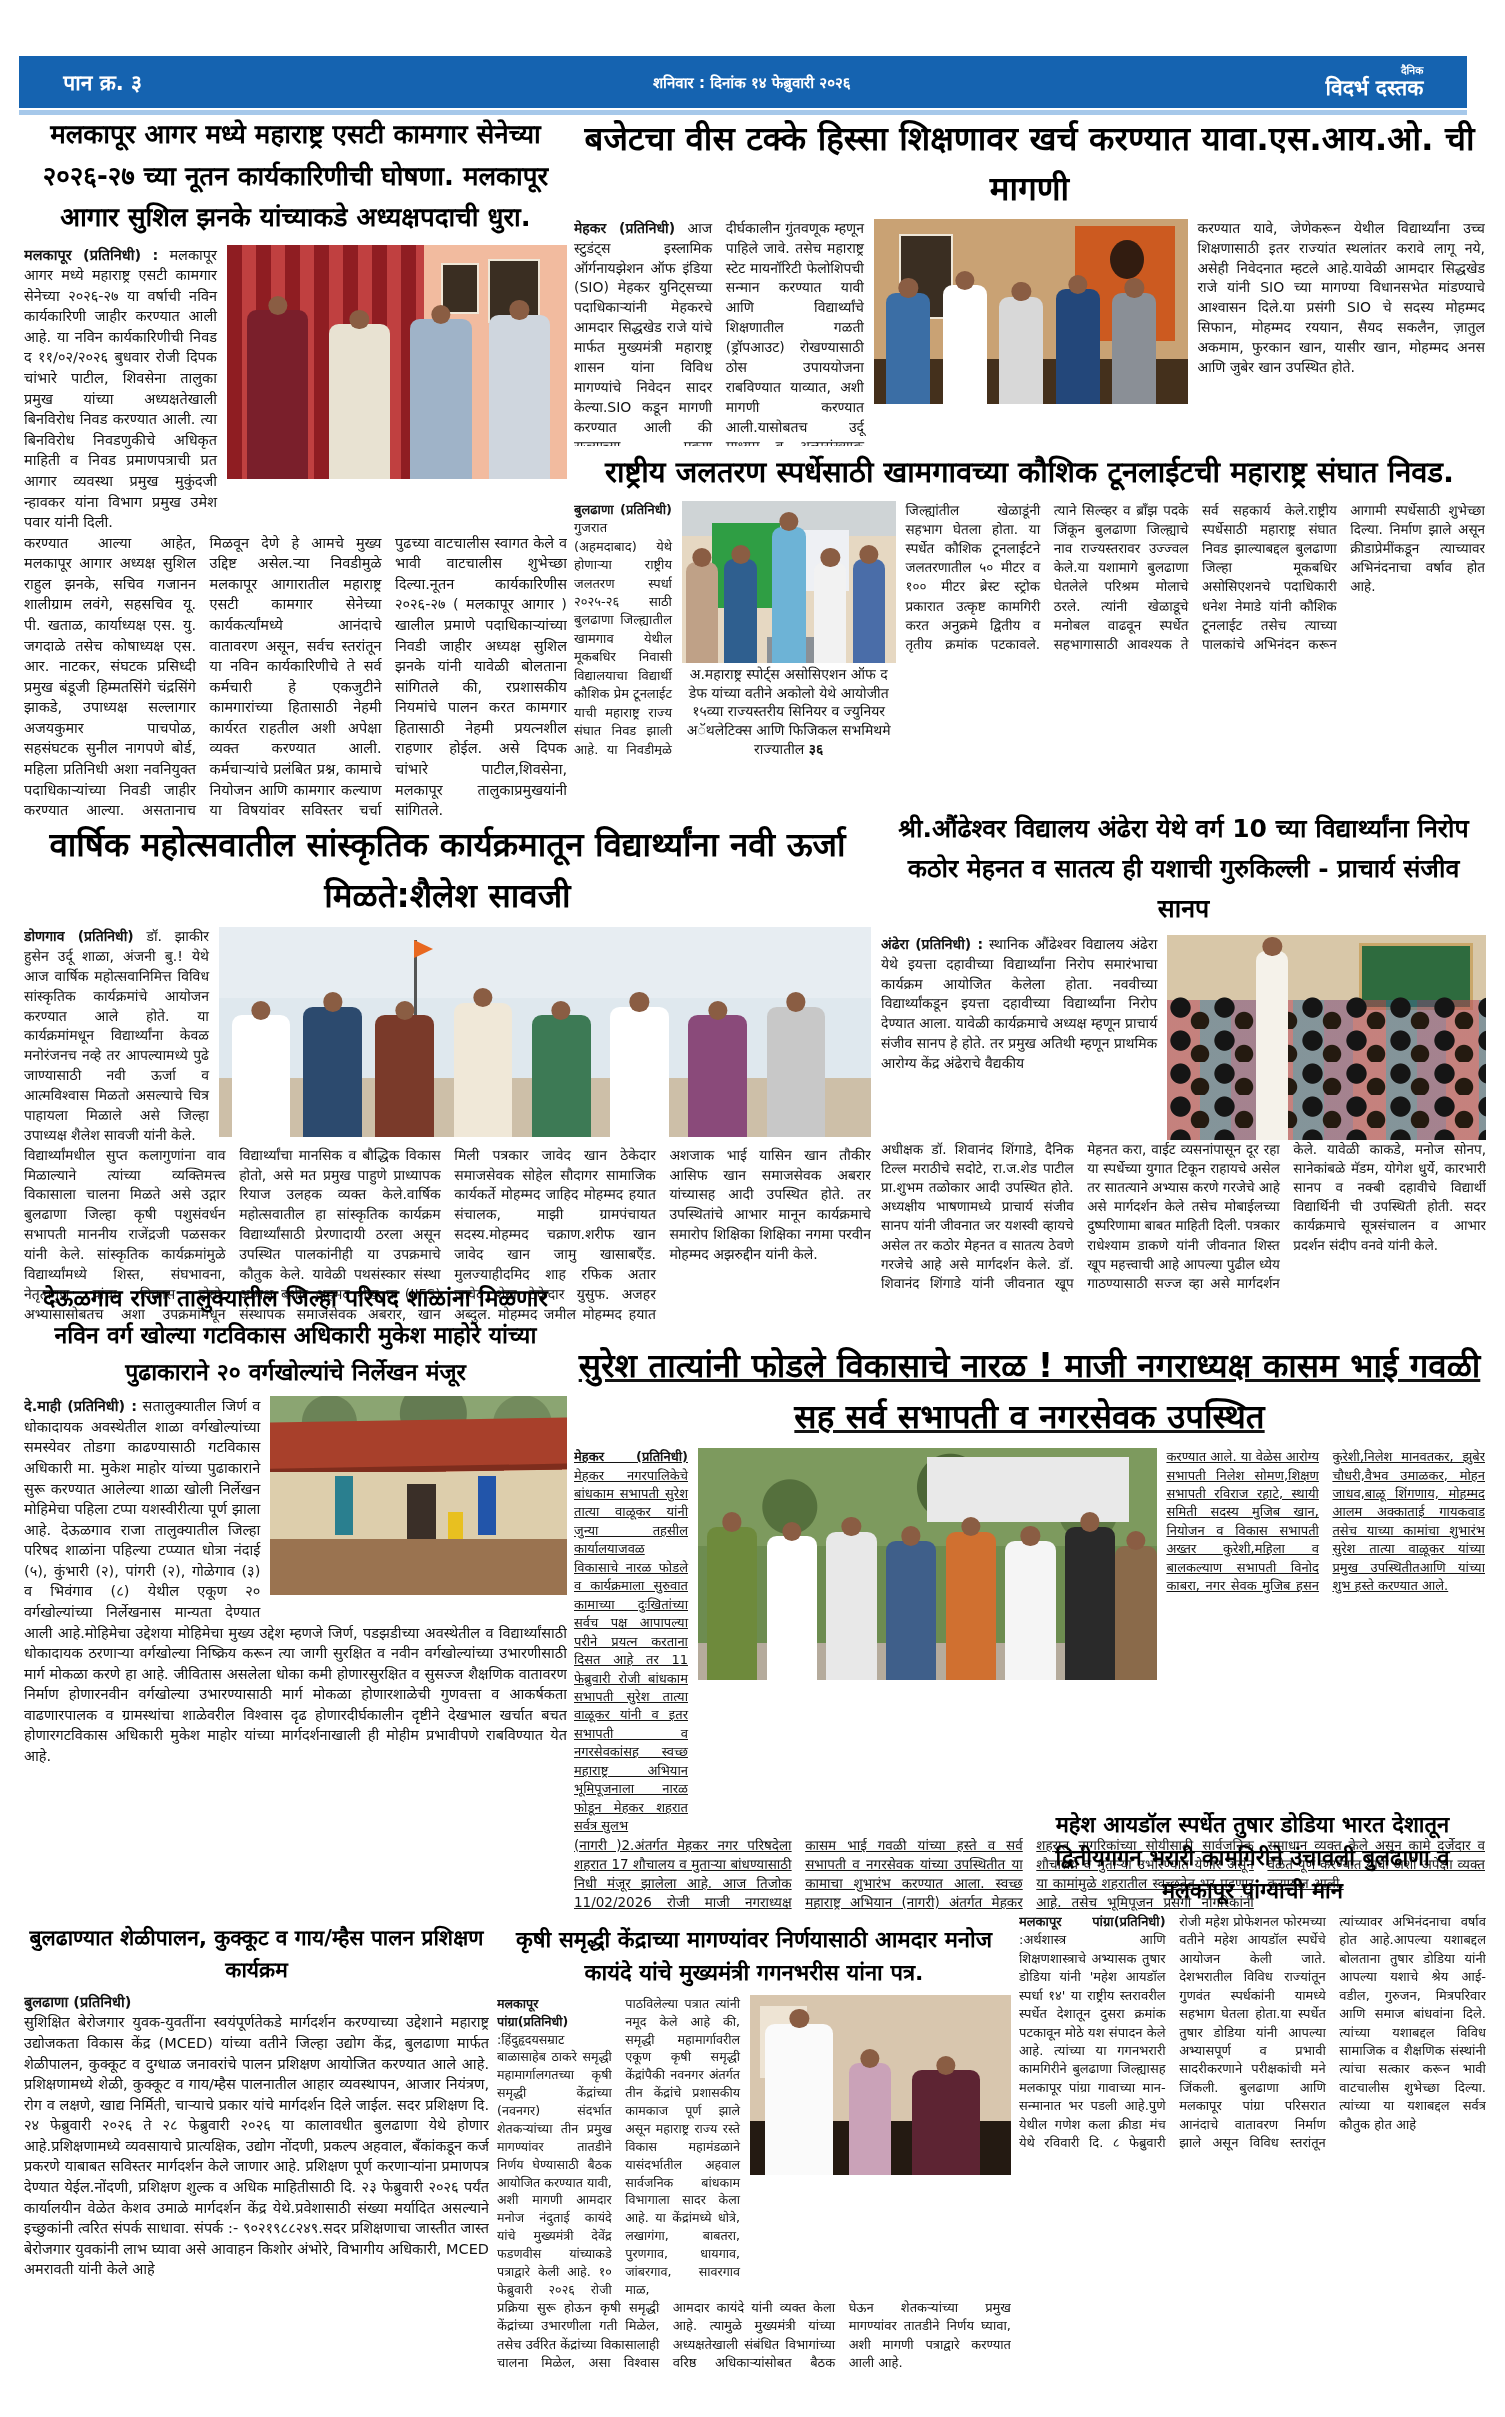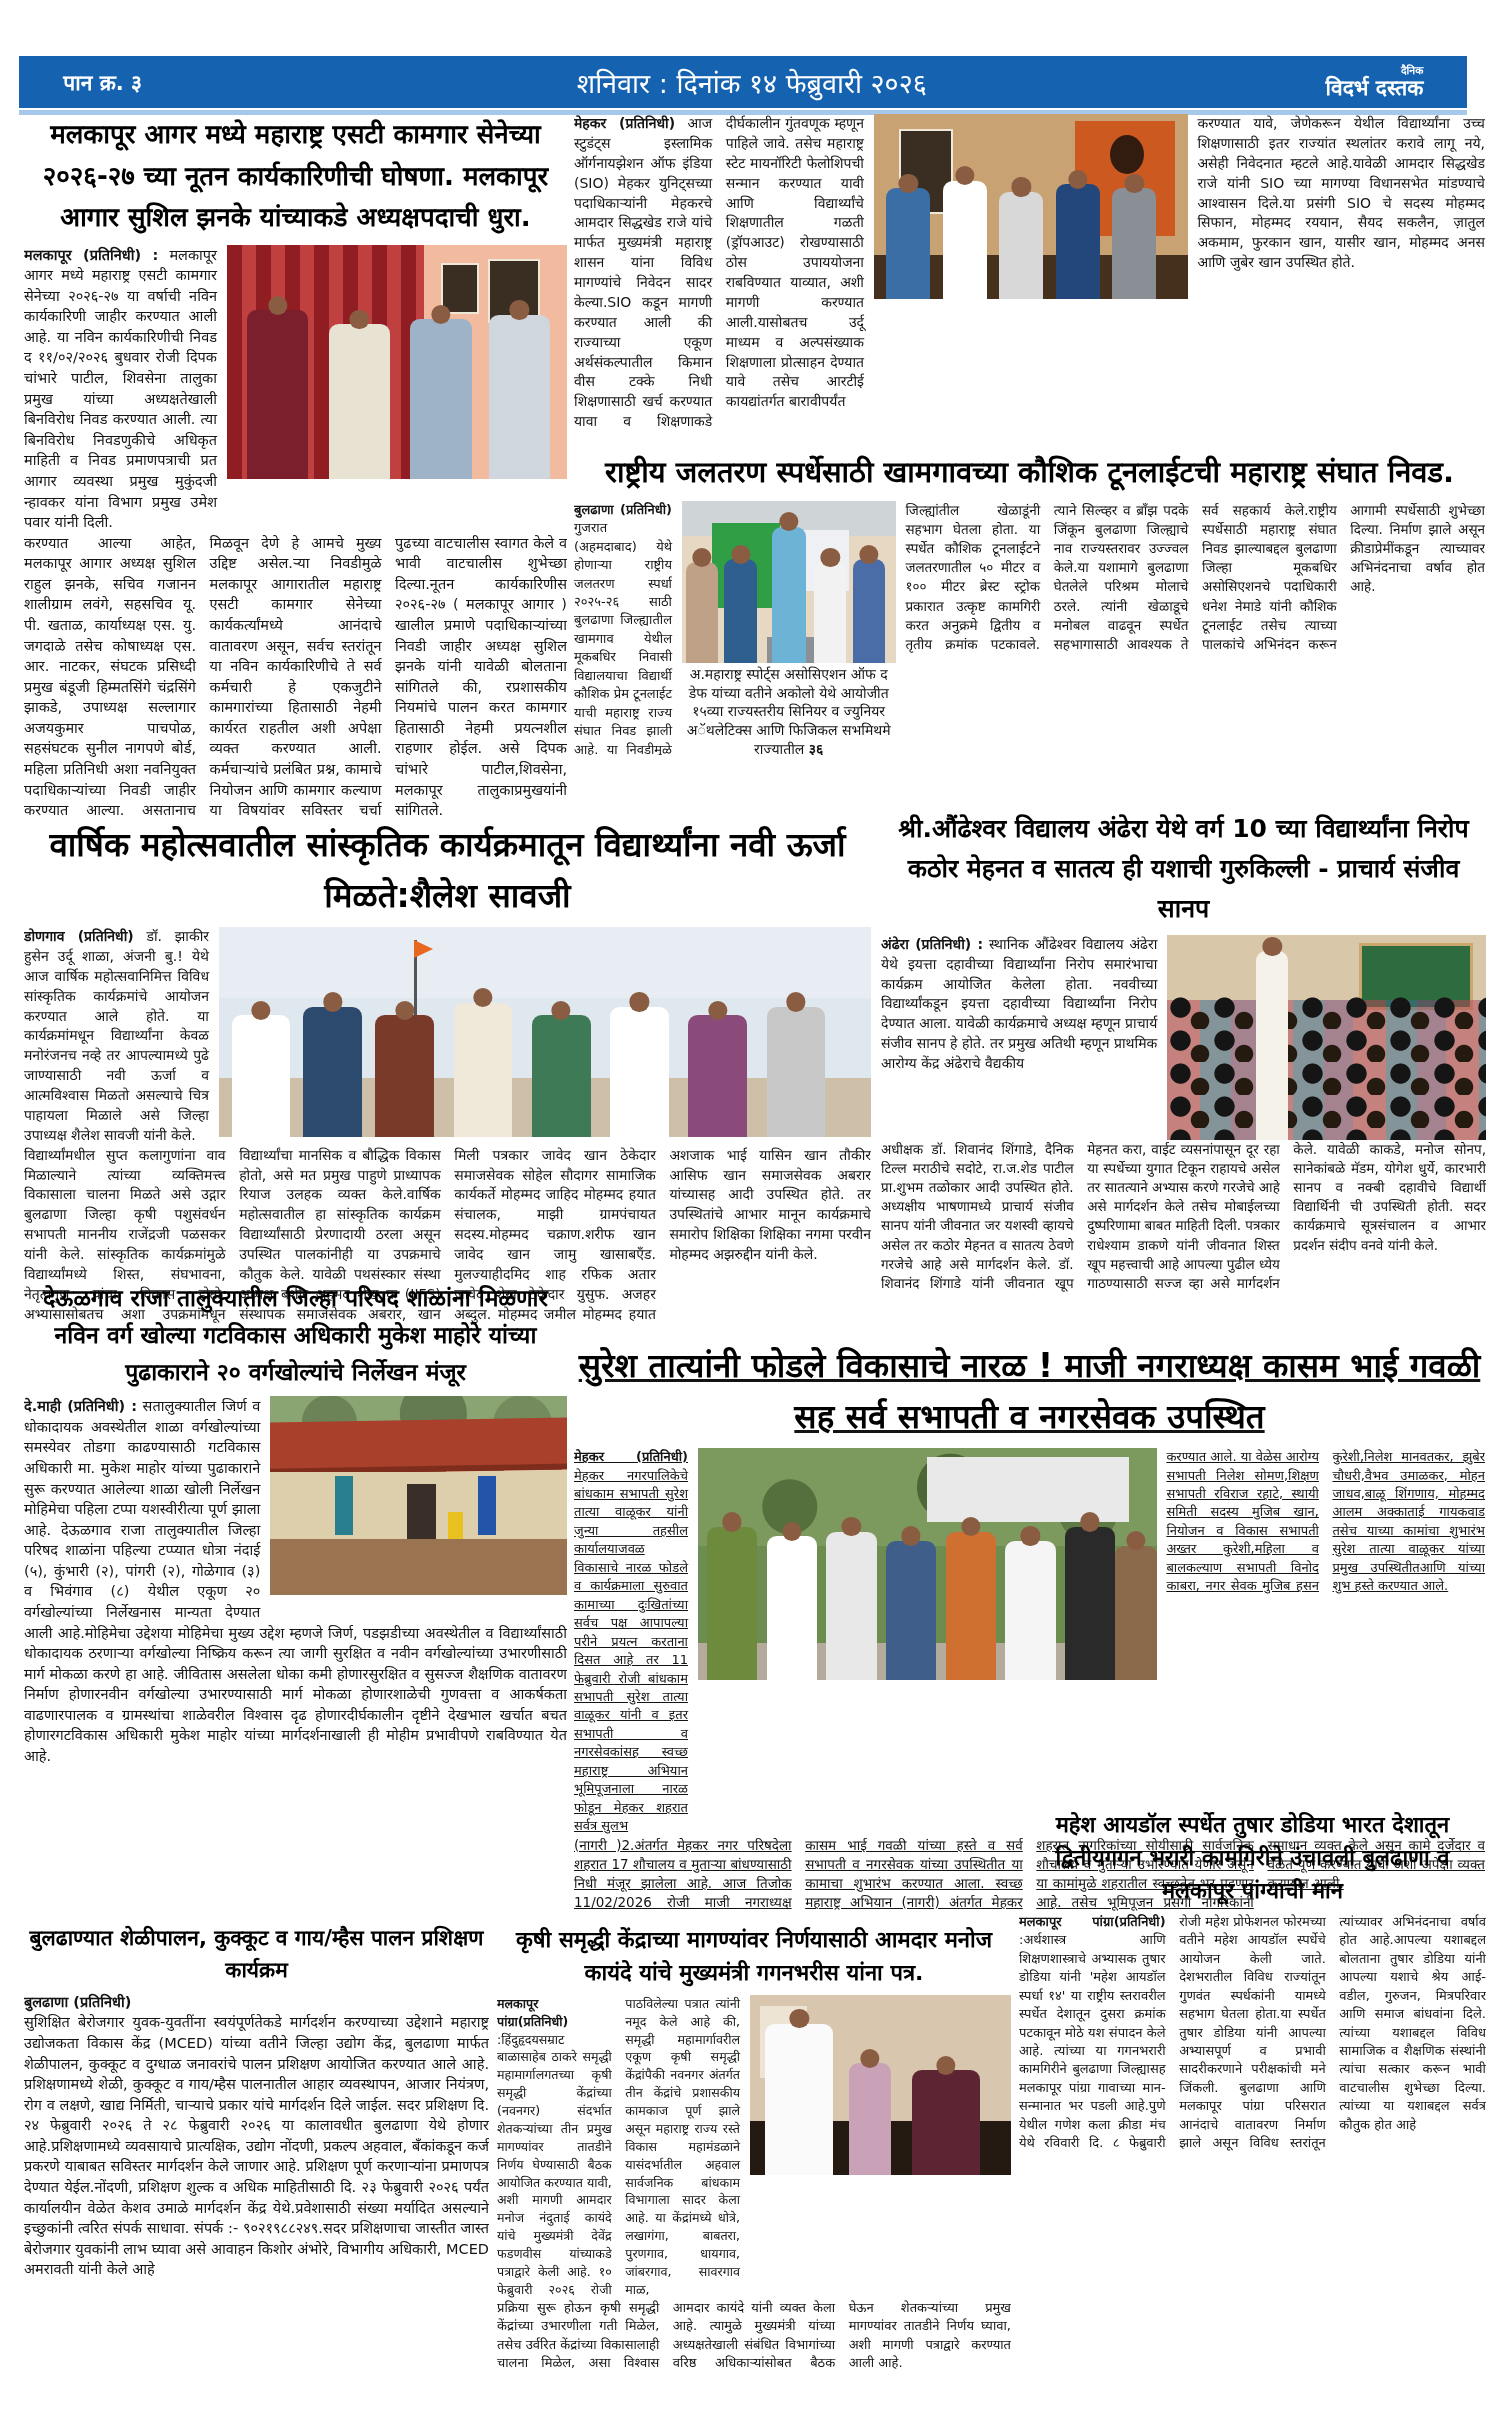--- a/index.html
+++ b/index.html
@@ -4,21 +4,21 @@
 <style>
   html,body{margin:0;padding:0;background:#ffffff;}
   .page{position:relative;width:1493px;height:2418px;background:#fff;
         font-family:"DejaVu Sans","Liberation Sans",sans-serif;color:#141414;overflow:hidden;}
   
   .hdr{position:absolute;left:19.3px;top:56px;width:1448px;height:52px;background:#1563b0;
        color:#fff;display:flex;align-items:center;justify-content:space-between;
        padding:0 44px;box-sizing:border-box;}
   .hdr-strip{position:absolute;left:19.3px;top:110px;width:1448px;height:4.8px;background:#a6c8ea;}
   .hdr .pageno{font-size:21px;font-weight:bold;}
-  .hdr .date{font-size:27px;font-weight:normal;margin-left:36px;}
+  .hdr .date{font-size:15px;font-weight:bold;margin-left:36px;}
   .mast{text-align:right;font-weight:bold;line-height:1.05;}
   .mast .small{display:block;font-size:10.6px;}
   .mast .big{display:block;font-size:21px;}
   
   .art{position:absolute;box-sizing:border-box;overflow:hidden;}
   .art h2,.art h3{margin:0 0 5.8px 0;text-align:center;font-weight:700;color:#000;}
   .body{text-align:justify;line-height:1.42;}
   .byline{font-weight:bold;}
   .row{display:flex;gap:9.7px;}
   .colgap{column-gap:13.5px;}
@@ -143,20 +143,21 @@
         <i class="p" style="left:6%;width:18%;height:72%;background:#7a1f2b"></i>
         <i class="p" style="left:30%;width:18%;height:66%;background:#e8e2d2"></i>
         <i class="p" style="left:54%;width:18%;height:68%;background:#9fb3c8"></i>
         <i class="p" style="left:77%;width:18%;height:70%;background:#cfd6de"></i>
       </div>
     </div>
     <p class="more body colgap" style="margin:0">करण्यात आल्या आहेत, मलकापूर आगार अध्यक्ष सुशिल राहुल झनके, सचिव गजानन शालीग्राम लवंगे, सहसचिव यू. पी. खताळ, कार्याध्यक्ष एस. यु. जगदाळे तसेच कोषाध्यक्ष एस. आर. नाटकर, संघटक प्रसिध्दी प्रमुख बंडूजी हिम्मतसिंगे चंद्रसिंगे झाकडे, उपाध्यक्ष सल्लागार अजयकुमार पाचपोळ, सहसंघटक सुनील नागपणे बोर्ड, महिला प्रतिनिधी अशा नवनियुक्त पदाधिकाऱ्यांच्या निवडी जाहीर करण्यात आल्या. असतानाच कामगारांच्या अडचणींना वाचा फोडणे आणि त्यांना न्याय मिळवून देणे हे आमचे मुख्य उद्दिष्ट असेल.ऱ्या निवडीमुळे मलकापूर आगारातील महाराष्ट्र एसटी कामगार सेनेच्या कार्यकर्त्यांमध्ये आनंदाचे वातावरण असून, सर्वच स्तरांतून या नविन कार्यकारिणीचे ते सर्व कर्मचारी हे एकजुटीने कामगारांच्या हितासाठी नेहमी कार्यरत राहतील अशी अपेक्षा व्यक्त करण्यात आली. कर्मचाऱ्यांचे प्रलंबित प्रश्न, कामाचे नियोजन आणि कामगार कल्याण या विषयांवर सविस्तर चर्चा करण्यात आली. मुकूंद नरवाडकर यांना नवनियुक्त पदाधिकाऱ्यांचे पुढच्या वाटचालीस स्वागत केले व भावी वाटचालीस शुभेच्छा दिल्या.नूतन कार्यकारिणीस २०२६-२७ ( मलकापूर आगार ) खालील प्रमाणे पदाधिकाऱ्यांच्या निवडी जाहीर अध्यक्ष सुशिल झनके यांनी यावेळी बोलताना सांगितले की, रप्रशासकीय नियमांचे पालन करत कामगार हितासाठी नेहमी प्रयत्नशील राहणार होईल. असे दिपक चांभारे पाटील,शिवसेना, मलकापूर तालुकाप्रमुखयांनी सांगितले.</p>
   </section>
 
   <section class="art" id="art-sio">
+    <h2>बजेटचा वीस टक्के हिस्सा शिक्षणावर खर्च करण्यात यावा.एस.आय.ओ. ची मागणी</h2>
     <div class="row">
       <p class="left body colgap" style="margin:0"><span class="byline">मेहकर (प्रतिनिधी)</span> <span>आज स्टुडंट्स इस्लामिक ऑर्गनायझेशन ऑफ इंडिया (SIO) मेहकर युनिट्सच्या पदाधिकाऱ्यांनी मेहकरचे आमदार सिद्धखेड राजे यांचे मार्फत मुख्यमंत्री महाराष्ट्र शासन यांना विविध मागण्यांचे निवेदन सादर केल्या.SIO कडून मागणी करण्यात आली की राज्याच्या एकूण अर्थसंकल्पातील किमान वीस टक्के निधी शिक्षणासाठी खर्च करण्यात यावा व शिक्षणाकडे दीर्घकालीन गुंतवणूक म्हणून पाहिले जावे. तसेच महाराष्ट्र स्टेट मायनॉरिटी फेलोशिपची सन्मान करण्यात यावी आणि विद्यार्थ्यांचे शिक्षणातील गळती (ड्रॉपआउट) रोखण्यासाठी ठोस उपाययोजना राबविण्यात याव्यात, अशी मागणी करण्यात आली.यासोबतच उर्दू माध्यम व अल्पसंख्याक शिक्षणाला प्रोत्साहन देण्यात यावे तसेच आरटीई कायद्यांतर्गत बारावीपर्यंत</span></p>
       <div class="photo">
         <div class="frame" style="left:8%;top:8%;width:16%;height:44%"></div>
         <div class="paint" style="right:4%;top:4%;width:32%;height:62%"></div>
         <div class="desk" style="height:24%"></div>
         <i class="p" style="left:4%;width:14%;height:60%;background:#3b6ea5"></i>
         <i class="p" style="left:22%;width:14%;height:64%;background:#ffffff"></i>
         <i class="p" style="left:40%;width:14%;height:58%;background:#d8d8d8"></i>
         <i class="p" style="left:58%;width:14%;height:62%;background:#23477a"></i>

